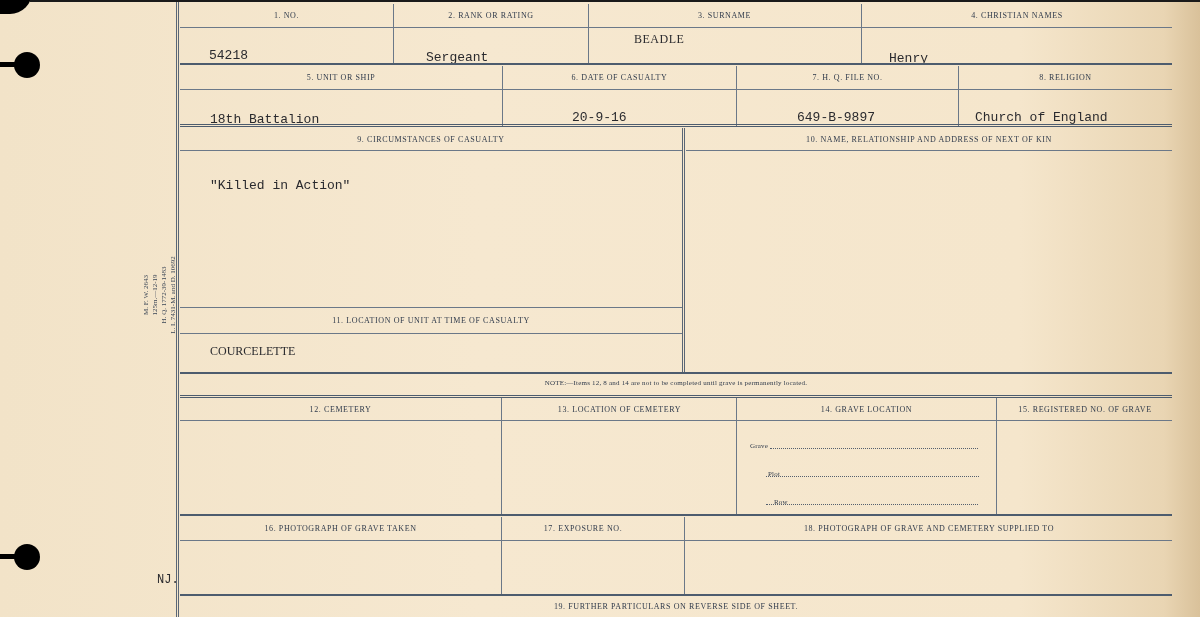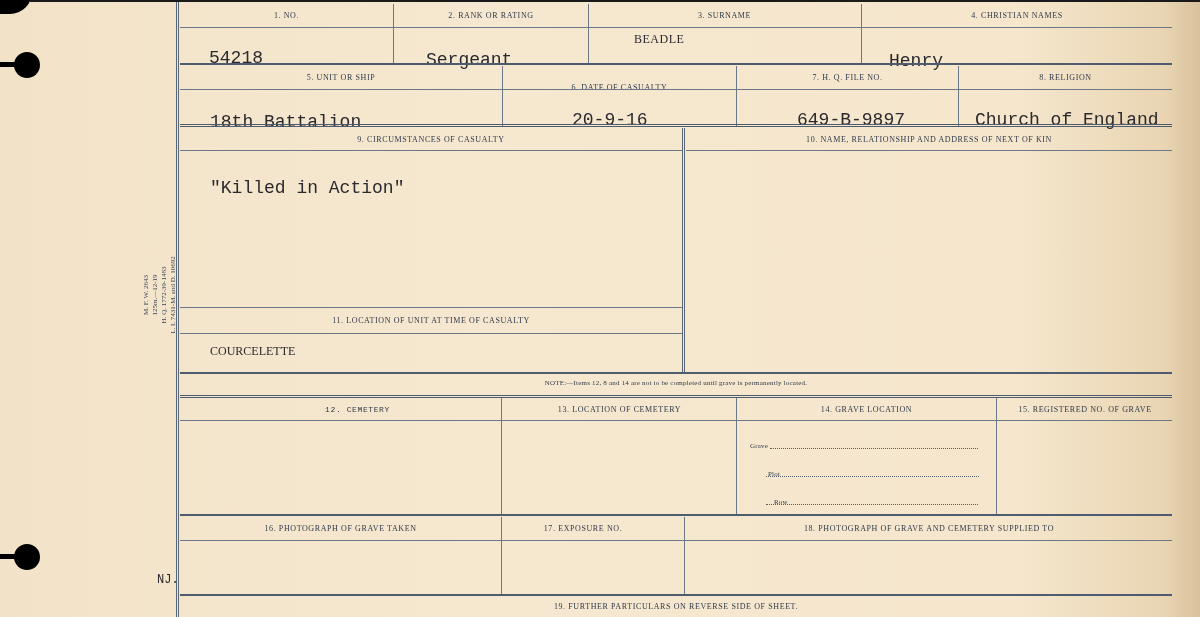--- a/index.html
+++ b/index.html
@@ -15,21 +15,21 @@
   .hline.dbl { border-top:3px double #4d5c6e; }
   .vline { position:absolute; width:0; border-left:1px solid #6b7888; }
   .vline.dbl { border-left:3px double #5a6676; }
   .lbl {
     position:absolute; font-size:8px; letter-spacing:0.6px; text-transform:uppercase;
     text-align:center; color:#2f3a4b; white-space:nowrap;
     font-family:"Liberation Serif", serif;
   }
   .typed {
     position:absolute; font-family:"Liberation Mono","DejaVu Sans Mono",monospace;
-    font-size:18px; color:#2a2a2e; white-space:nowrap;
+    font-size:13px; color:#2a2a2e; white-space:nowrap;
   }
   .hole { position:absolute; width:26px; height:26px; border-radius:50%; background:#000; }
   .hole-bar { position:absolute; height:5px; background:#000; }
   .dots { position:absolute; border-bottom:1px dotted #55606e; }
   .side {
     position:absolute; font-size:7px; color:#3b4656; transform:rotate(-90deg);
     transform-origin:left top; white-space:nowrap; line-height:9px; text-align:center;
   }
   .small { font-size:7px; letter-spacing:0.2px; text-transform:none; }
 </style>
@@ -61,21 +61,21 @@
 <div class="vline" style="left:393px;top:4px;height:60px;"></div>
 <div class="vline" style="left:588px;top:4px;height:60px;"></div>
 <div class="vline" style="left:861px;top:4px;height:60px;"></div>
 <div class="typed" style="left:209px;top:48px;">54218</div>
 <div class="typed" style="left:426px;top:50px;">Sergeant</div>
 <div class="typed" style="left:634px;top:32px;font-family:Liberation Serif, serif;font-size:12px;letter-spacing:0.5px;">BEADLE</div>
 <div class="typed" style="left:889px;top:51px;">Henry</div>
 <div class="hline" style="left:180px;top:63px;width:992px;"></div>
 
 <div class="lbl" style="left:180px;top:73px;width:322px;">5.  Unit or Ship</div>
-<div class="lbl" style="left:503px;top:83px;width:233px;">6.  Date of Casualty</div>
+<div class="lbl" style="left:503px;top:73px;width:233px;">6.  Date of Casualty</div>
 <div class="lbl" style="left:737px;top:73px;width:221px;">7.  H. Q. File No.</div>
 <div class="lbl" style="left:959px;top:73px;width:213px;">8.  Religion</div>
 <div class="hline thin" style="left:180px;top:89px;width:992px;"></div>
 <div class="vline" style="left:502px;top:66px;height:60px;"></div>
 <div class="vline" style="left:736px;top:66px;height:60px;"></div>
 <div class="vline" style="left:958px;top:66px;height:60px;"></div>
 <div class="typed" style="left:210px;top:112px;">18th Battalion</div>
 <div class="typed" style="left:572px;top:110px;">20-9-16</div>
 <div class="typed" style="left:797px;top:110px;">649-B-9897</div>
 <div class="typed" style="left:975px;top:110px;font-family:Liberation Mono, monospace;">Church of England</div>
@@ -90,21 +90,21 @@
 <div class="abs" style="left:700px;top:160px;"></div>
 <div class="hline thin" style="left:180px;top:307px;width:502px;"></div>
 <div class="lbl" style="left:180px;top:316px;width:502px;">11.  Location of Unit at Time of Casualty</div>
 <div class="hline thin" style="left:180px;top:333px;width:502px;"></div>
 <div class="typed" style="left:210px;top:344px;font-family:'Liberation Serif',serif;font-size:12px;">COURCELETTE</div>
 <div class="hline" style="left:180px;top:372px;width:992px;"></div>
 
 <div class="lbl small" style="left:180px;top:379px;width:992px;">NOTE:—Items 12, 8 and 14 are not to be completed until grave is permanently located.</div>
 <div class="hline dbl" style="left:180px;top:395px;width:992px;"></div>
 
-<div class="lbl" style="left:197px;top:405px;width:321px;font-family:Liberation Mono, monospace;">12.  Cemetery</div>
+<div class="lbl" style="left:180px;top:405px;width:321px;">12.  Cemetery</div>
 <div class="lbl" style="left:503px;top:405px;width:233px;">13.  Location of Cemetery</div>
 <div class="lbl" style="left:737px;top:405px;width:259px;">14.  Grave Location</div>
 <div class="lbl" style="left:998px;top:405px;width:174px;">15.  Registered No. of Grave</div>
 <div class="hline thin" style="left:180px;top:420px;width:992px;"></div>
 <div class="vline" style="left:501px;top:398px;height:116px;"></div>
 <div class="vline" style="left:736px;top:398px;height:116px;"></div>
 <div class="vline" style="left:996px;top:398px;height:116px;"></div>
 
 <div class="lbl small" style="left:750px;top:442px;">Grave</div>
 <div class="dots" style="left:770px;top:443px;width:208px;height:5px;"></div>

